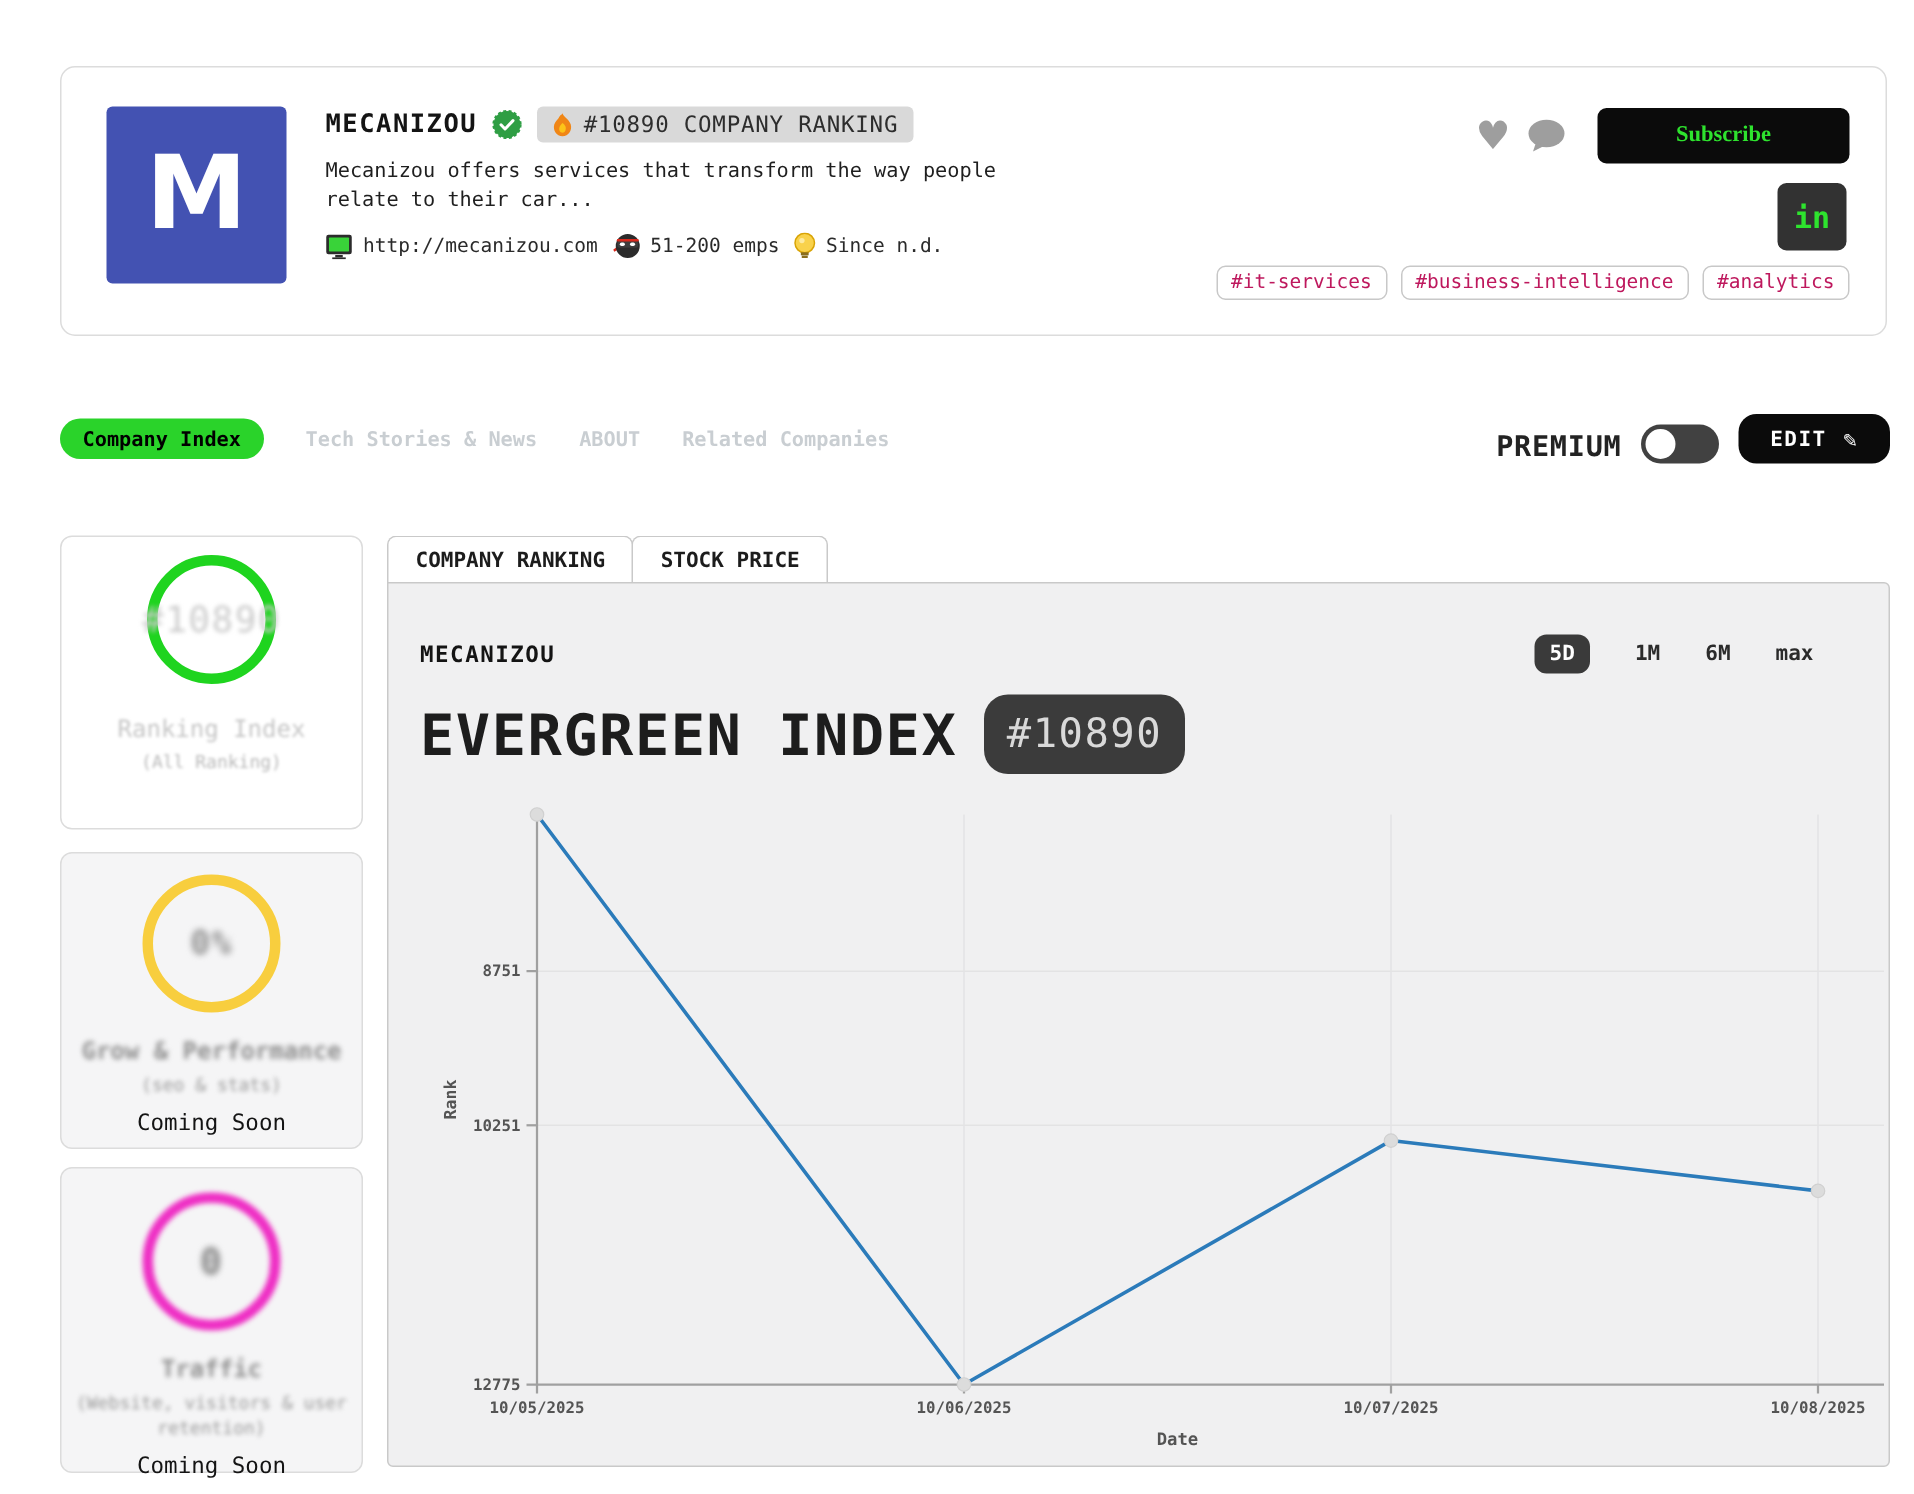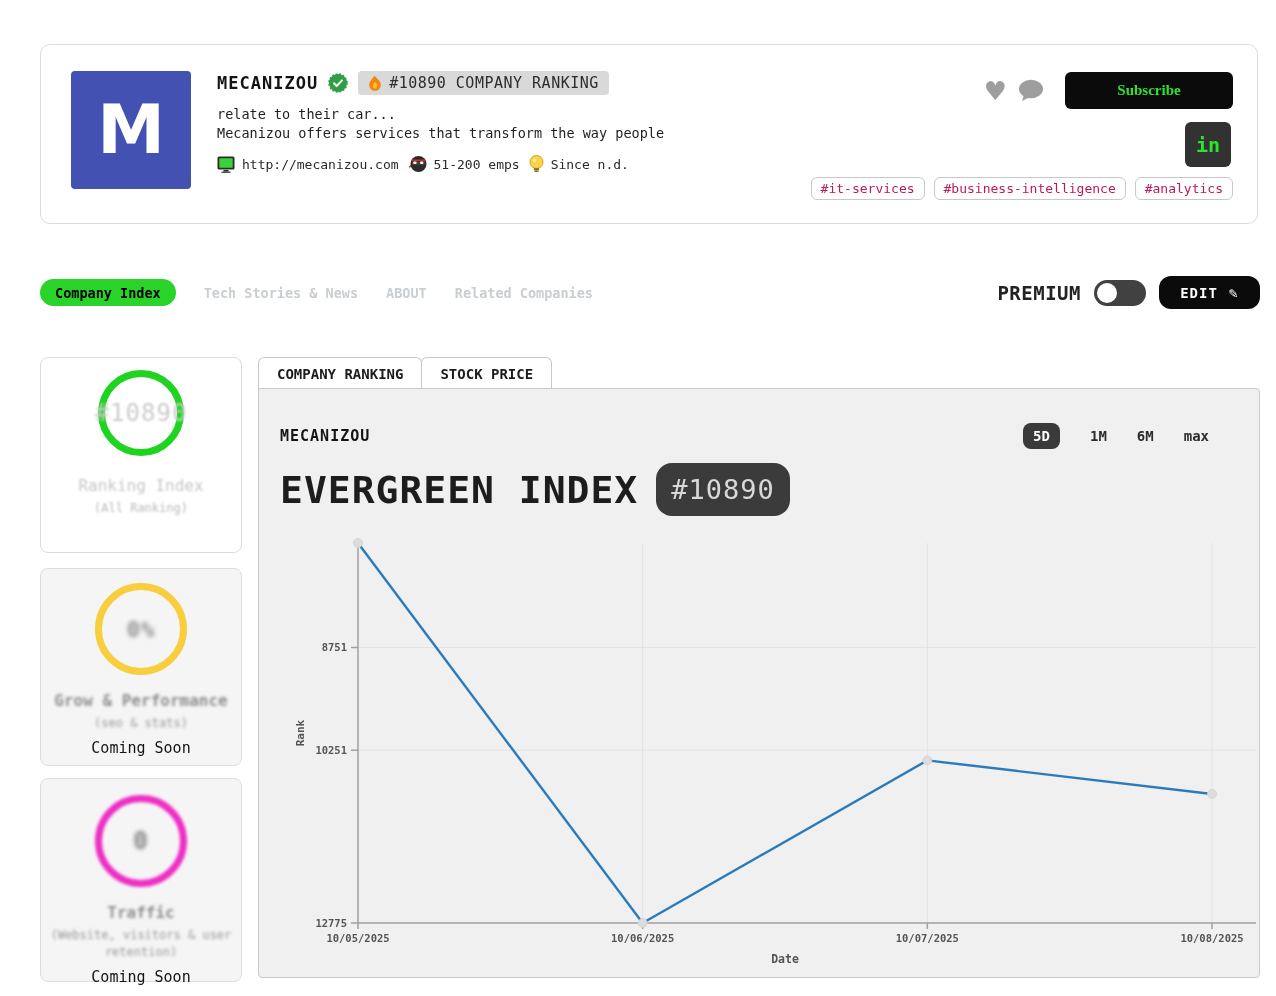--- a/index.html
+++ b/index.html
@@ -29,21 +29,21 @@
     color:#2ee32e; font-size:20px; font-weight:bold; cursor:pointer; }
   .tags-row { position:absolute; right:24px; top:132px; display:flex; gap:9px; }
   .tag-pill { height:23px; border:1px solid #c8c8c8; border-radius:6px; background:#fff; display:flex;
     align-items:center; padding:0 9px; font-size:13px; color:#be185d; }
 
   
   .nav-row { position:absolute; left:40px; top:276px; right:16px; display:flex; align-items:center; }
   .nav-pill { background:#2ad32a; color:#000; font-weight:bold; font-size:13.5px; height:27px;
     border-radius:14px; display:flex; align-items:center; padding:0 15px; cursor:pointer; }
   .nav-item { color:#c9ced2; font-weight:bold; font-size:13.5px; margin-left:28px; cursor:pointer; }
-  .nav-right { margin-left:auto; display:flex; align-items:center; gap:13px; }
+  .nav-right { margin-left:auto; display:flex; align-items:flex-end; gap:13px; }
   .premium-label { font-size:19px; font-weight:bold; color:#232323; letter-spacing:0.5px; }
   .toggle { width:52px; height:26px; border-radius:13px; background:#414141; position:relative; cursor:pointer; }
   .toggle .knob { position:absolute; left:3px; top:3px; width:20px; height:20px; border-radius:50%; background:#fff; }
   .edit-btn { width:101px; height:33px; background:#0b0b0b; border:none; border-radius:12px; color:#fff;
     display:flex; align-items:center; justify-content:center; gap:11px; font-family:"DejaVu Sans Mono", monospace;
     font-size:14px; font-weight:bold; letter-spacing:1px; cursor:pointer; }
   .pencil-glyph { font-size:15px; }
 
   
   .side-card { position:absolute; left:40px; width:202px; border:1px solid #dcdcdc; border-radius:8px; text-align:center; }
@@ -111,22 +111,22 @@
         <span>
           <svg class="icon-svg" width="14" height="17" viewBox="0 0 14 17">
             <path d="M7 0.5 C7.5 3 11.5 4.5 12.5 8 C13.6 12 11 15.8 7 15.8 C3 15.8 0.4 12 1.5 8 C2.2 5.6 4.2 4.6 5 2.6 C5.4 1.7 6.6 1.6 7 0.5 Z" fill="#f08616"></path>
             <path d="M7 7 C8.8 8.2 9.8 10 8.9 12.2 C8.3 13.8 5.8 13.9 5.1 12.3 C4.2 10.2 5.6 8.4 7 7 Z" fill="#fcc419"></path>
           </svg>
         </span>
         <span>#10890 COMPANY RANKING</span>
       </span>
     </div>
     <div class="desc">
+      <div>Mecanizou offers services that transform the way people</div>
       <div>relate to their car...</div>
-      <div>Mecanizou offers services that transform the way people</div>
     </div>
     <div class="info-row">
       <span class="info-item">
         <span>
           <svg class="icon-svg" width="18" height="17" viewBox="0 0 18 17">
             <rect x="0.5" y="0.5" width="17" height="13" rx="1.5" fill="#2b2b2b"></rect>
             <rect x="2.3" y="2.3" width="13.4" height="9.4" rx="0.5" fill="#39d339"></rect>
             <rect x="6.5" y="14" width="5" height="1.6" fill="#2b2b2b"></rect>
             <rect x="4.5" y="15.6" width="9" height="1.2" fill="#2b2b2b"></rect>
           </svg>

